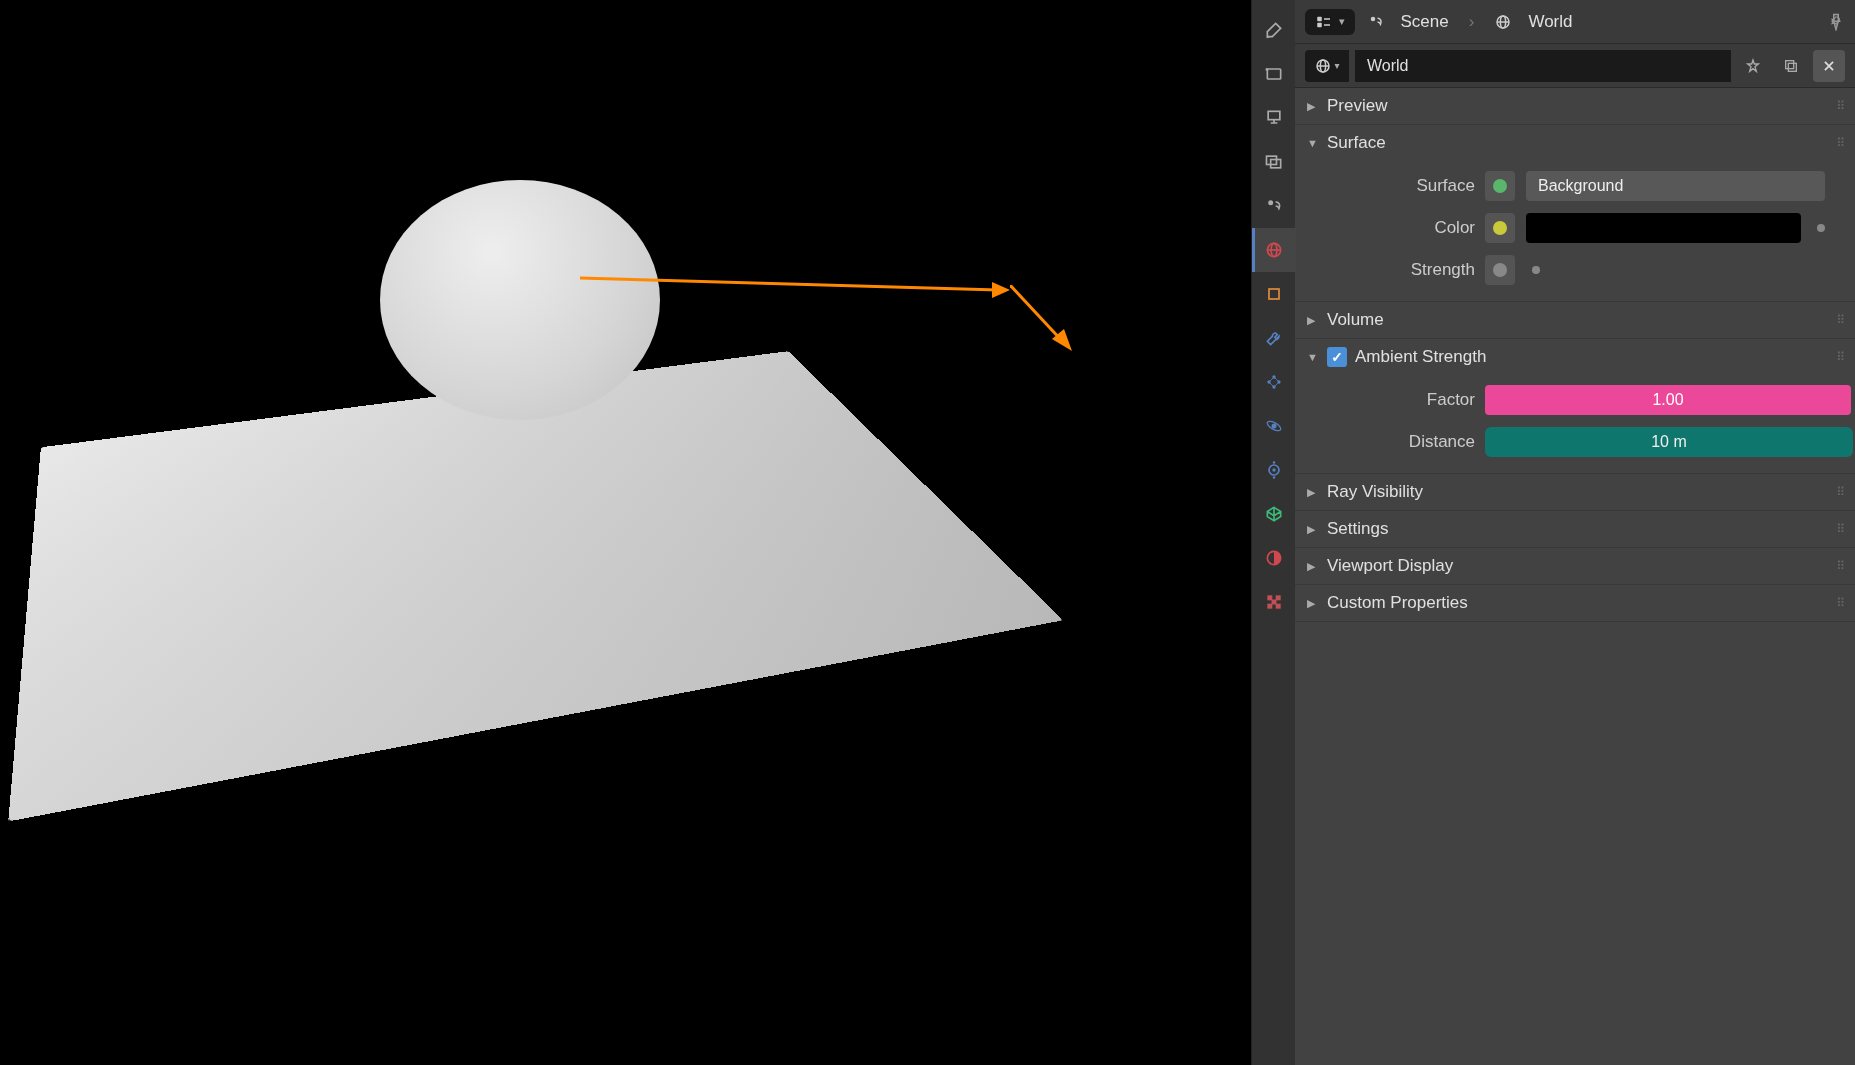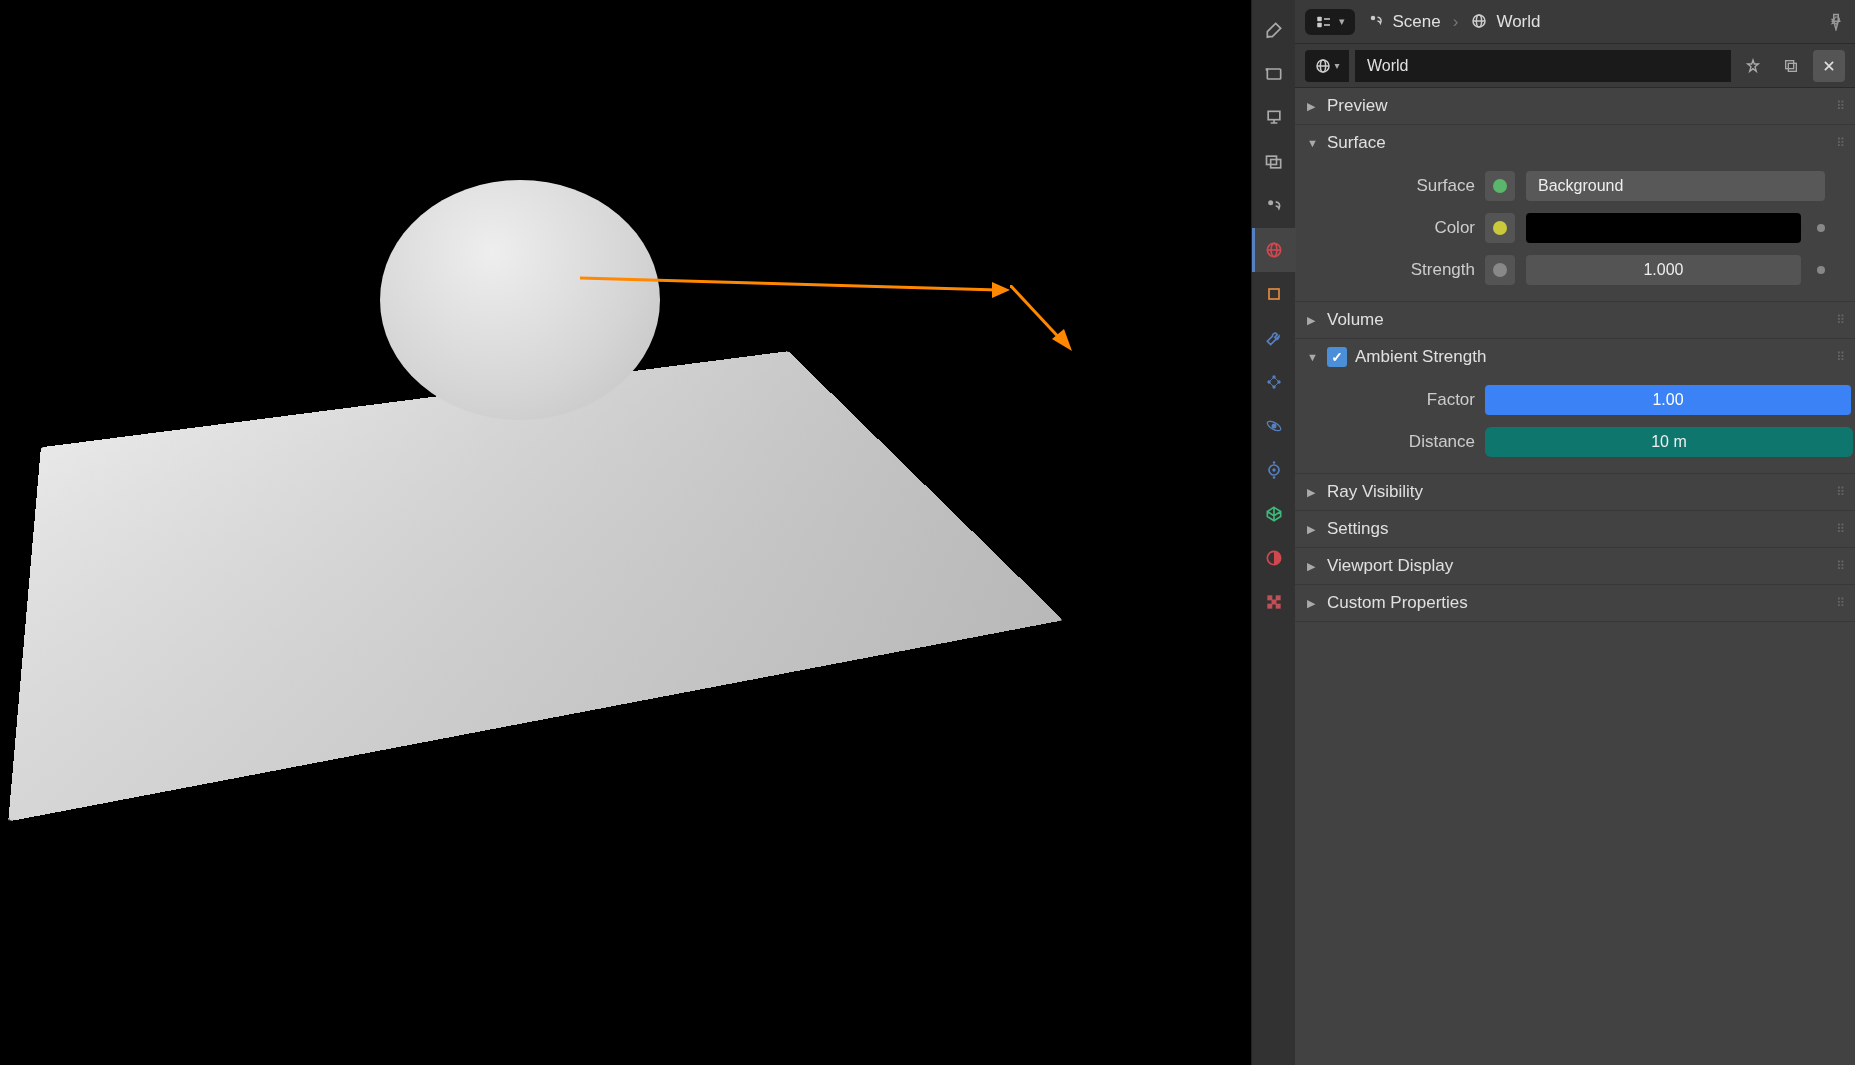--- a/index.html
+++ b/index.html
@@ -18,21 +18,21 @@
 .side-tabs { width:44px; background:#323232; display:flex; flex-direction:column; padding-top:8px; border-left:1px solid #222; }
 .side-tab { width:44px; height:44px; display:flex; align-items:center; justify-content:center; cursor:pointer; position:relative; }
 .side-tab.active { background:#454545; }
 .side-tab.active::before { content:''; position:absolute; left:0; top:0; bottom:0; width:3px; background:#5680c2; }
 .side-tab svg { width:20px; height:20px; }
 
 .panel { width:560px; background:#424242; display:flex; flex-direction:column; color:#e0e0e0; font-size:17px; }
 
 .header { background:#3a3a3a; height:44px; display:flex; align-items:center; padding:0 10px; gap:12px; border-bottom:1px solid #2a2a2a; }
 .header-dd { background:#1a1a1a; border-radius:6px; padding:4px 10px; display:flex; align-items:center; gap:6px; }
-.header-crumb { display:flex; align-items:flex-start; gap:8px; }
+.header-crumb { display:flex; align-items:center; gap:16px; }
 .header-crumb svg { width:18px; height:18px; }
 .header-sep { color:#777; margin:0 4px; }
 .pin { margin-left:auto; }
 
 .name-row { background:#3a3a3a; height:44px; display:flex; align-items:center; padding:6px 10px; gap:6px; border-bottom:1px solid #2a2a2a; }
 .name-dd { background:#1a1a1a; border-radius:4px 0 0 4px; width:44px; height:32px; display:flex; align-items:center; justify-content:center; }
 .name-field { flex:1; background:#1a1a1a; height:32px; display:flex; align-items:center; padding:0 12px; border-radius:0; font-size:16px; }
 .name-btn { width:32px; height:32px; display:flex; align-items:center; justify-content:center; background:#555; border-radius:4px; }
 .name-btn.flat { background:transparent; }
 
@@ -44,21 +44,21 @@
 
 .prop-row { display:flex; align-items:center; padding:4px 30px 4px 0; gap:10px; height:42px; }
 .prop-label { width:180px; text-align:right; color:#ccc; font-size:17px; }
 .prop-dot { width:14px; height:14px; border-radius:50%; flex-shrink:0; background:#888; }
 .prop-dot.green { background:#59b66b; }
 .prop-dot.yellow { background:#c9c93b; }
 .prop-dot.small { width:8px; height:8px; margin-left:6px; }
 .prop-value { flex:1; background:#545454; height:30px; border-radius:4px; display:flex; align-items:center; justify-content:center; font-size:16px; color:#eee; }
 .prop-value.dark { background:#000; }
 .prop-value.bg { background:#585858; justify-content:flex-start; padding-left:12px; }
-.prop-value.full { background:#3b82f6; color:#fff; }
+.prop-value.full { background:#ec4899; color:#fff; }
 .prop-value.grey { background:#0f766e;border-radius:6px; }
 .prop-dot-wrap { width:30px; height:30px; background:#545454; border-radius:4px; display:flex; align-items:center; justify-content:center; margin-right:1px; }
 
 .chk { width:20px; height:20px; background:#4a8fd8; border-radius:3px; display:flex; align-items:center; justify-content:center; color:#fff; font-size:14px; font-weight:bold; flex-shrink:0; }
 </style>
 </head>
 <body>
 
 <div class="viewport">
   <div class="render-placeholder"></div>
@@ -253,21 +253,20 @@
             <div class="prop-dot yellow"></div>
           </div>
         <div class="prop-value dark"></div>
         <div class="prop-dot small"></div>
       </div>
       <div class="prop-row">
         <div class="prop-label">Strength</div>
         <div class="prop-dot-wrap">
             <div class="prop-dot"></div>
           </div>
-        <div class="prop-value">1.000</div>
         <div class="prop-dot small"></div>
       </div>
     </div>
   </div>
 
   <div class="section">
     <div class="sec-head">
       <span class="tri">▶</span>
       <span>Volume</span>
       <span class="grip">⠿</span>

